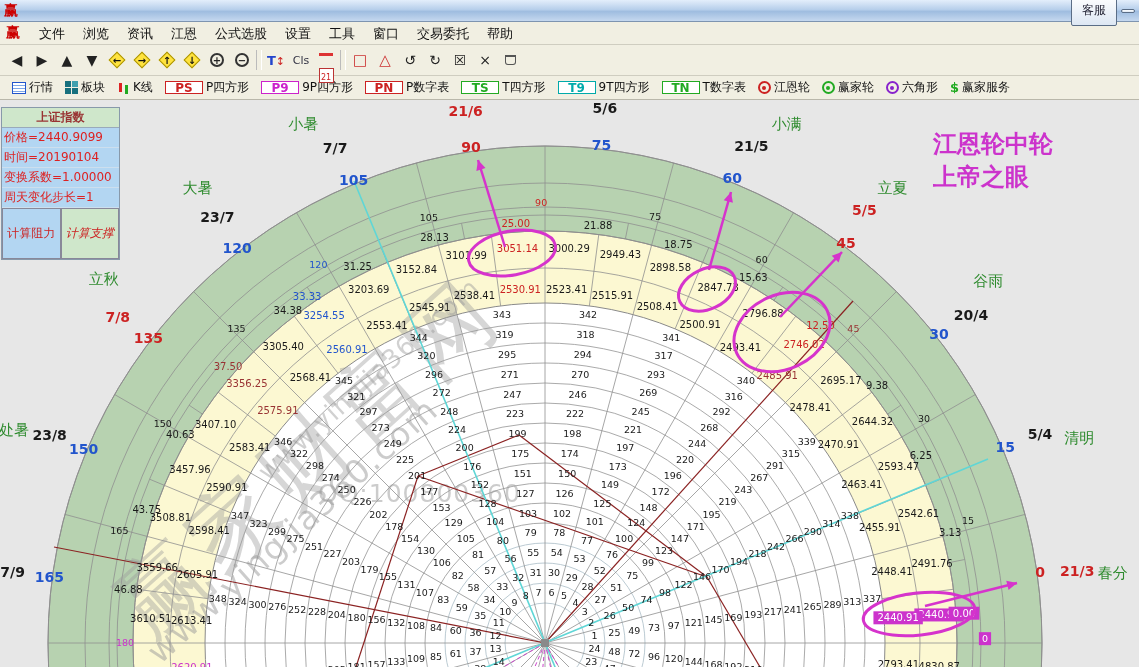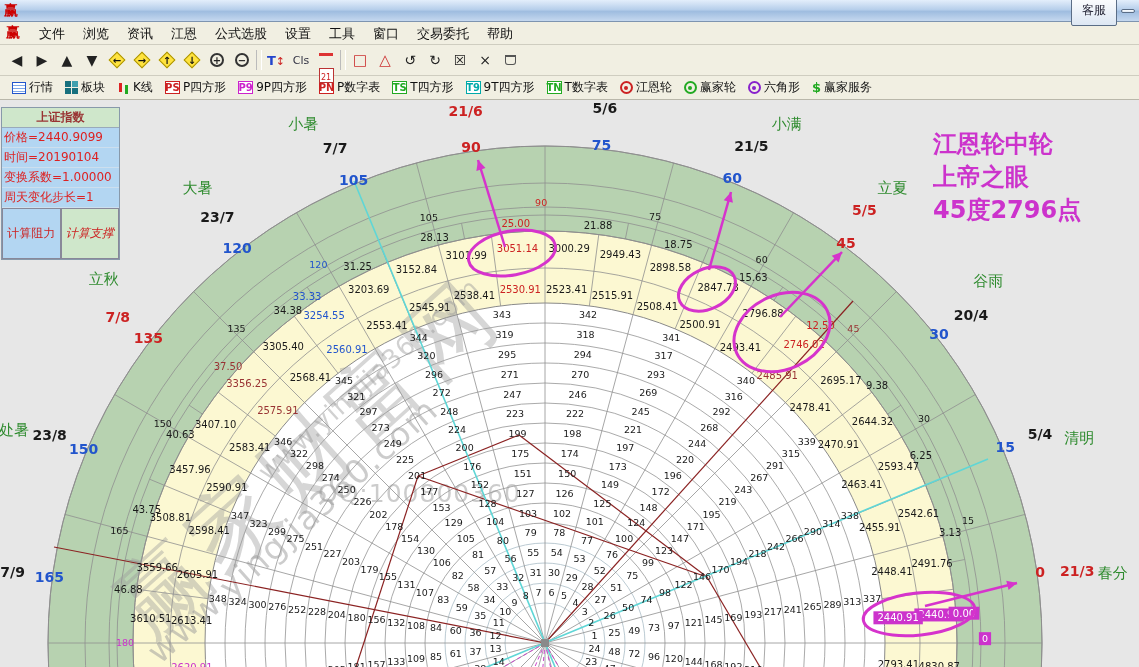--- a/index.html
+++ b/index.html
@@ -32,21 +32,21 @@
   .t1 .cal { width:15px; height:15px; border:1px solid #b33; background:#fff; font-size:8px; color:#c22; display:flex; align-items:flex-end; justify-content:center;margin-top:31px; }
   .t1 .cal .cal-top { position:absolute; top:4px; left:4px; right:4px; height:3px; background:#d33; }
   .t1 .tscale b { color:#2244cc; font-size:13px; } .t1 .tscale i { color:#cc2222; font-style:normal; font-size:11px; }
   .t1 .clstxt { font-size:11px; color:#334; }
   .t1 .clear-ic { width:11px; height:10px; border:1.5px solid #555; border-top:2.5px solid #555; border-radius:0 0 3px 3px; }
 
   
   .toolbar2 { height:24px; background:#f1efe2; border-bottom:1px solid #b9b7aa; display:flex; align-items:center; padding:0 8px; gap:4px; }
   .t2-item { display:flex; align-items:center; gap:3px; padding:0 4px; }
   .t2-item .lab { font-size:12px; color:#111; }
-  .box-ic { width:15px; height:13px; border:1px solid; font-size:10px; font-weight:bold; display:flex; align-items:center; justify-content:center; background:#fff; }
+  .box-ic { width:38px; height:13px; border:1px solid; font-size:12px; font-weight:bold; display:flex; align-items:center; justify-content:center; background:#fff; }
   .ring-ic { width:13px; height:13px; border:2px solid; border-radius:50%; display:flex; align-items:center; justify-content:center; }
   .ring-ic .dot { width:4px; height:4px; border-radius:50%; background:currentColor; }
   .grid-ic { width:14px; height:12px; border:1px solid #2255cc; background:repeating-linear-gradient(to bottom,#fff 0 2px,#7da7e8 2px 3px); }
   .blocks-ic { width:13px; height:13px; display:grid; grid-template-columns:6px 6px; grid-template-rows:6px 6px; gap:1px; }
   .blocks-ic span { background:#17707e; } .blocks-ic span:nth-child(2){ background:#3fa0ae; }
   .kline-ic { width:13px; height:14px; position:relative; }
   .kline-ic .c1 { position:absolute; left:2px; top:2px; width:3px; height:9px; background:#d22; }
   .kline-ic .c2 { position:absolute; left:8px; top:4px; width:3px; height:9px; background:#2a2; }
   .dollar-ic { color:#2a2; font-weight:bold; font-size:13px; }
 
@@ -671,15 +671,14 @@
         <div class="ip-row">周天变化步长=1</div>
       </div>
     <div class="ip-btns">
       <div class="ip-btn">计算阻力</div>
       <div class="ip-btn green">计算支撑</div>
     </div>
   </div>
   <div class="annotation" id="annotation">
       <div>江恩轮中轮</div>
       <div>上帝之眼</div>
-      <div>45度2796点</div>
     </div>
 </div>
 
 </body></html>

